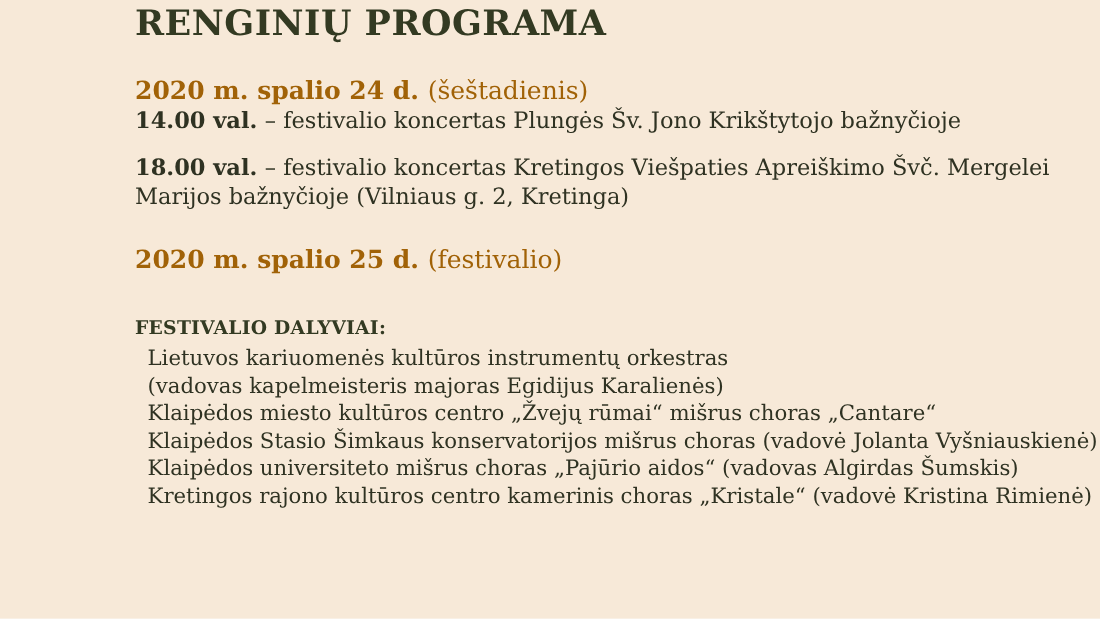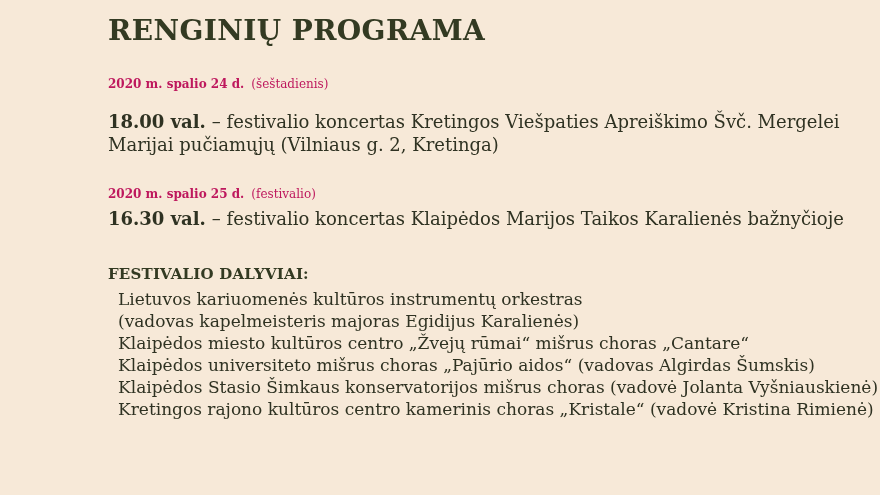--- a/index.html
+++ b/index.html
@@ -13,34 +13,34 @@
     color: #2f3222;
   }
   .content {
     position: absolute;
     left: 108px;
     top: 0;
     right: 0;
   }
   .page-title {
     margin: 0;
-    padding-top: 16px;
+    padding-top: 4px;
     font-size: 28px;
     line-height: 30px;
     font-weight: bold;
     letter-spacing: 0.4px;
     color: #333a22;
     white-space: nowrap;
   }
   .date-heading {
     margin-top: 27px;
-    font-size: 12px;
+    font-size: 20px;
     line-height: 22px;
     font-weight: bold;
-    color: #be185d;
+    color: #a16207;
     white-space: nowrap;
   }
   .date-heading .weekday {
     font-weight: normal;
     margin-left: 7px;
   }
   .event {
     margin-top: 2px;
     font-size: 18px;
     line-height: 23px;
@@ -74,55 +74,55 @@
 <div class="page">
   <div class="content">
 
     <h1 class="page-title">RENGINIŲ PROGRAMA</h1>
 
     <section>
       <div class="date-heading">
         <span class="date">2020 m. spalio 24 d.</span><span class="weekday">(šeštadienis)</span>
       </div>
       <div class="event">
+        <div class="line">
+          <span class="time">14.00 val.</span><span class="desc">– festivalio koncertas Plungės Šv. Jono Krikštytojo bažnyčioje</span>
+        </div>
       </div>
       <div class="event">
         <div class="line">
           <span class="time">18.00 val.</span><span class="desc">– festivalio koncertas Kretingos Viešpaties Apreiškimo Švč. Mergelei</span>
         </div>
-        <div class="line">Marijai pučiamųjų (Vilniaus g. 2, Kretinga)</div>
+        <div class="line">Marijos bažnyčioje (Vilniaus g. 2, Kretinga)</div>
       </div>
     </section>
 
     <section>
       <div class="date-heading">
         <span class="date">2020 m. spalio 25 d.</span><span class="weekday">(festivalio)</span>
       </div>
       <div class="event">
-        <div class="line">
-          <span class="time">16.30 val.</span><span class="desc">– festivalio koncertas Klaipėdos Marijos Taikos Karalienės bažnyčioje</span>
-        </div>
       </div>
     </section>
 
     <h2 class="participants-heading">FESTIVALIO DALYVIAI:</h2>
 
     <ul class="participants-list">
       <li>
         <div class="pline">Lietuvos kariuomenės kultūros instrumentų orkestras</div>
         <div class="pline">(vadovas kapelmeisteris majoras Egidijus Karalienės)</div>
       </li>
       <li>
         <div class="pline">Klaipėdos miesto kultūros centro „Žvejų rūmai“ mišrus choras „Cantare“</div>
       </li>
       <li>
-        <div class="pline">Klaipėdos universiteto mišrus choras „Pajūrio aidos“ (vadovas Algirdas Šumskis)</div>
+        <div class="pline">Klaipėdos Stasio Šimkaus konservatorijos mišrus choras (vadovė Jolanta Vyšniauskienė)</div>
       </li>
       <li>
-        <div class="pline">Klaipėdos Stasio Šimkaus konservatorijos mišrus choras (vadovė Jolanta Vyšniauskienė)</div>
+        <div class="pline">Klaipėdos universiteto mišrus choras „Pajūrio aidos“ (vadovas Algirdas Šumskis)</div>
       </li>
       <li>
         <div class="pline">Kretingos rajono kultūros centro kamerinis choras „Kristale“ (vadovė Kristina Rimienė)</div>
       </li>
     </ul>
 
   </div>
 </div>
 
 </body></html>

